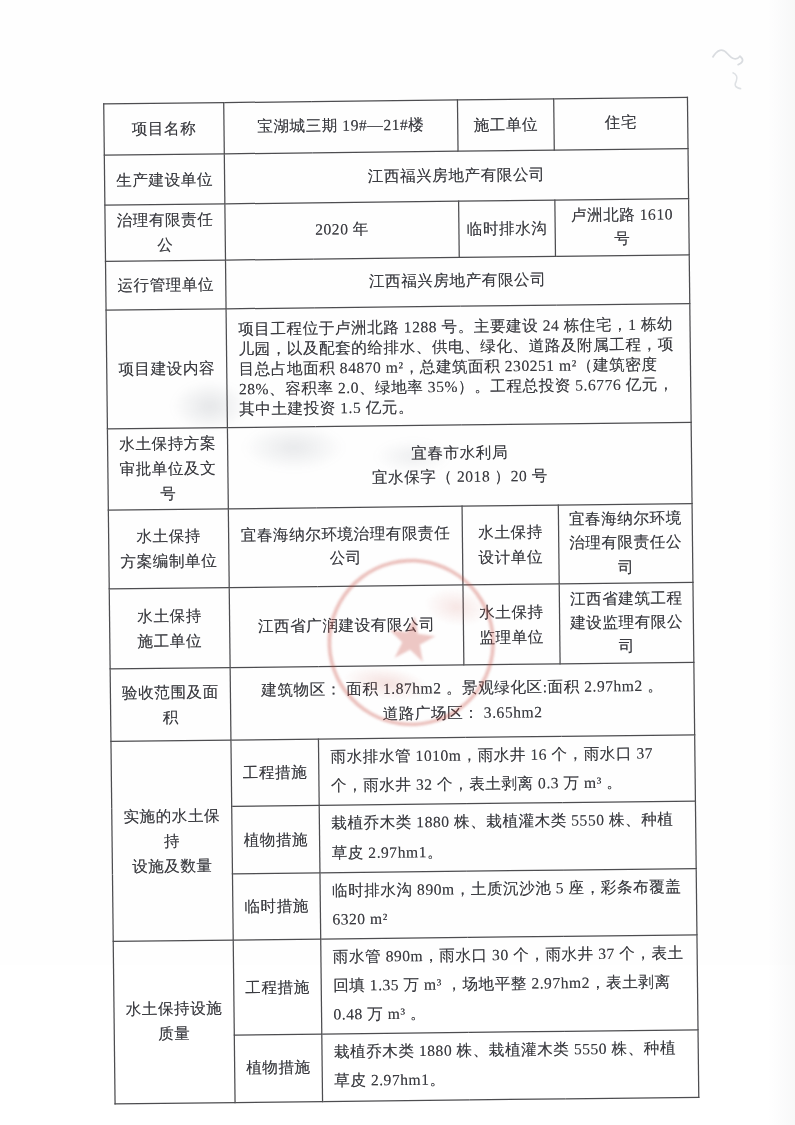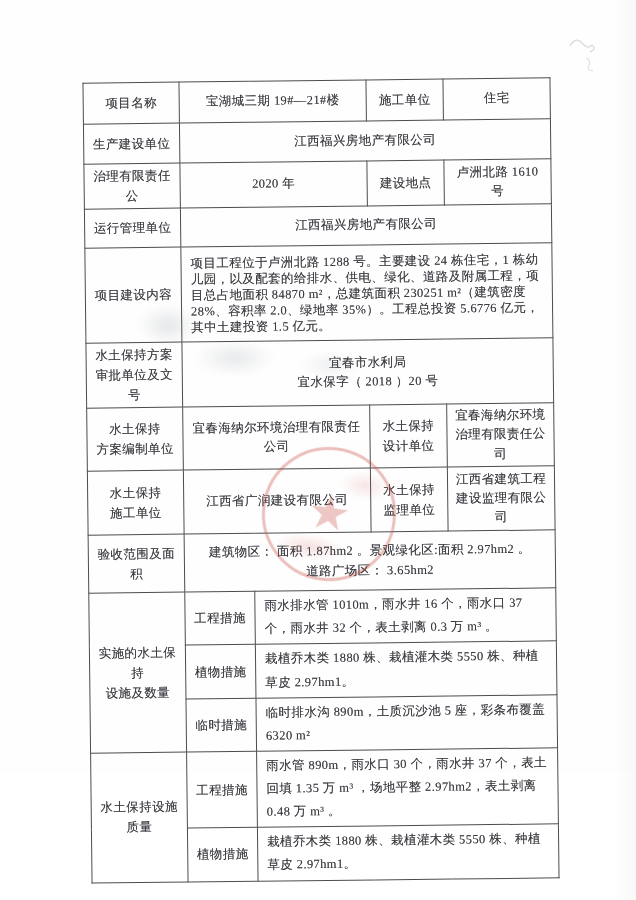--- a/index.html
+++ b/index.html
@@ -87,21 +87,21 @@
       </tr>
 
       <tr style="height:40px">
         <td class="lab">生产建设单位</td>
         <td class="val" colspan="4">江西福兴房地产有限公司</td>
       </tr>
 
       <tr style="height:40px">
         <td class="lab">治理有限责任公</td>
         <td class="val" colspan="2">2020 年</td>
-        <td class="lab">建设地点</td>
+        <td class="lab">临时排水沟</td>
         <td class="val">卢洲北路 1610 号</td>
       </tr>
 
       <tr style="height:39px">
         <td class="lab">运行管理单位</td>
         <td class="val" colspan="4">江西福兴房地产有限公司</td>
       </tr>
 
       <tr style="height:95px">
         <td class="lab">项目建设内容</td>

